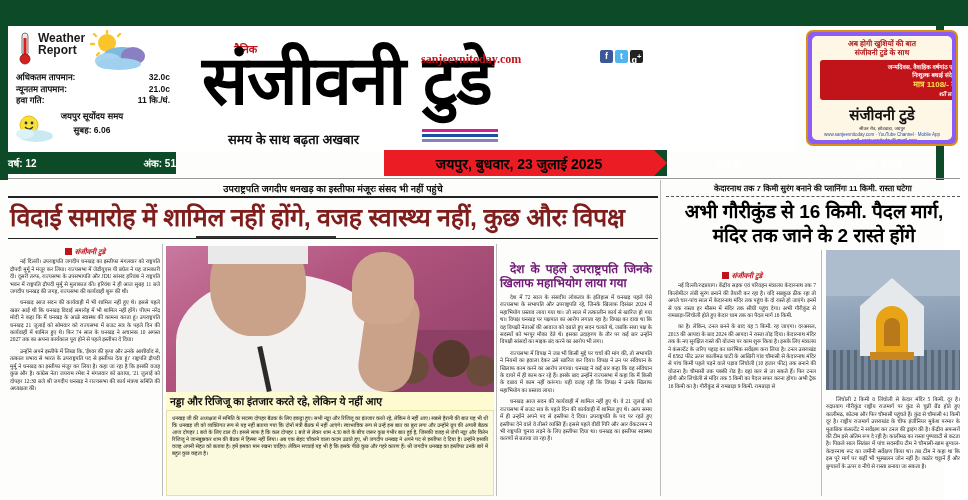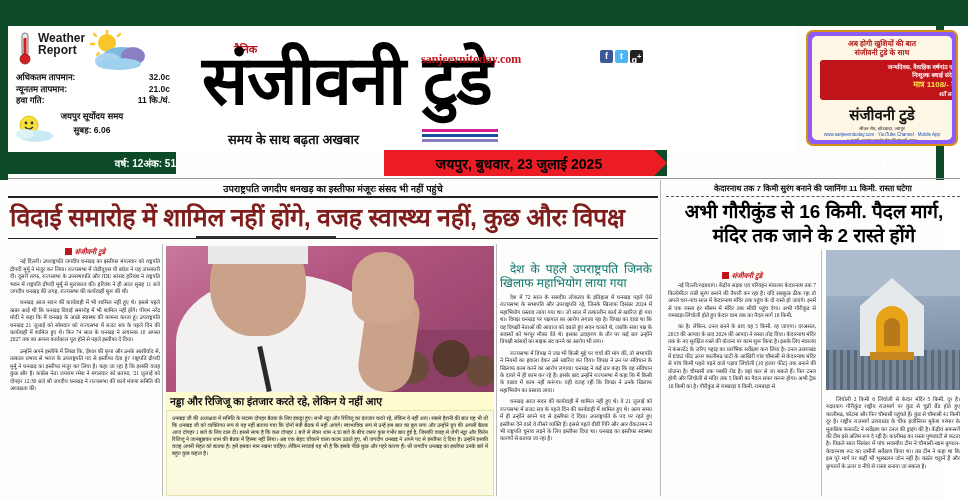--- a/index.html
+++ b/index.html
@@ -24,21 +24,21 @@
   .sunicon{position:absolute;left:78px;top:4px;width:66px;height:40px;}
   .w-rows{position:absolute;left:6px;top:46px;width:158px;font-size:8.5px;font-weight:bold;color:#141414;}
   .w-row{display:flex;justify-content:space-between;line-height:11.5px;padding:0 2px;}
   .w-row .lbl{white-space:nowrap;}
   .w-row .val{white-space:nowrap;}
   .w-sun{position:absolute;left:0;top:84px;width:168px;text-align:center;font-size:8.5px;font-weight:bold;}
   .w-sun .l2{margin-top:3px;}
   .sunface{position:absolute;left:4px;top:86px;width:44px;height:30px;}
 
   .volband{position:absolute;left:8px;top:152px;width:168px;height:22px;background:#0d4a28;color:#fff;
-    font-size:10px;font-weight:bold;display:flex;align-items:center;justify-content:flex-end;}
+    font-size:10px;font-weight:bold;display:flex;align-items:center;justify-content:space-between;}
 
   
   .masthead{position:absolute;left:176px;top:26px;width:620px;height:126px;background:#fff;}
   .mh-dainik{position:absolute;left:58px;top:15px;font-size:11px;font-weight:bold;color:#c0131a;}
   .mh-title{position:absolute;left:26px;top:18px;width:600px;font-size:68px;line-height:72px;font-weight:bold;
     letter-spacing:-1px;color:#000;}
   .mh-site{position:absolute;left:245px;top:26px;font-size:12px;font-weight:bold;color:#c0131a;
     font-family:"Liberation Serif",serif;}
   .mh-tag{position:absolute;left:40px;top:104px;font-size:13px;font-weight:bold;color:#111;margin-left:12px;}
   .mh-bars{position:absolute;left:246px;top:103px;width:76px;}
@@ -93,21 +93,21 @@
 
   .c1{left:10px;top:248px;width:150px;}
   .c2-photo{position:absolute;left:166px;top:246px;width:328px;height:146px;overflow:hidden;
     background:linear-gradient(150deg,#c8789e 0%,#b2557f 38%,#8e3f66 100%);}
   .capbar{position:absolute;left:166px;top:392px;width:328px;height:18px;background:#fefbd0;
     display:flex;align-items:center;padding-left:4px;box-sizing:border-box;font-size:10.5px;font-weight:bold;color:#111;}
   .yellowbox{position:absolute;left:166px;top:410px;width:328px;height:86px;background:#fbfadf;
     border:1px solid #e3e0a8;box-sizing:border-box;padding:4px 5px;font-size:5.2px;line-height:7px;
     text-align:justify;font-family:"Liberation Serif",serif;color:#1b1b1b;}
   .c3{left:500px;top:262px;width:152px;}
-  .sub-h{font-size:12px;line-height:14px;font-weight:normal;color:#0f766e;margin:0 0 4px 0;text-indent:0;
+  .sub-h{font-size:12px;line-height:14px;font-weight:bold;color:#701a75;margin:0 0 4px 0;text-indent:0;
     font-family:"Liberation Sans",sans-serif;}
   .c4{left:668px;top:272px;width:148px;}
   .c5{left:826px;top:396px;width:134px;}
   .r-photo{position:absolute;left:826px;top:250px;width:134px;height:140px;overflow:hidden;
     background:linear-gradient(175deg,#b9c7d6 0%,#93a6bb 40%,#6d7f96 100%);}
 
   .vline{position:absolute;width:1px;background:#bbb;}
 
   
   .ph-fig{position:absolute;left:10px;bottom:0;width:210px;height:118px;background:#f2f1ef;

